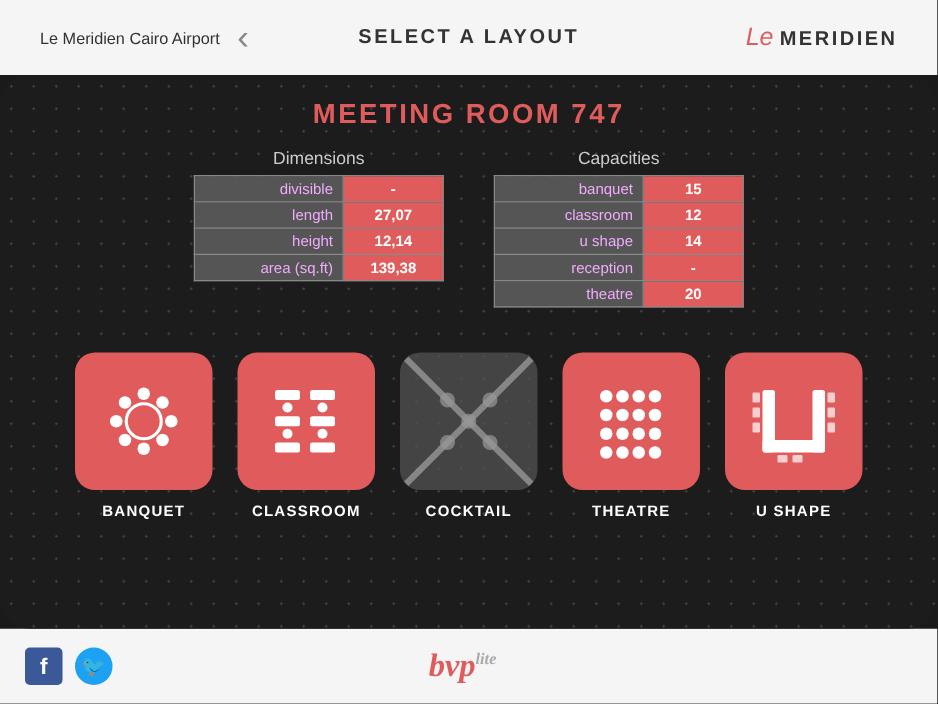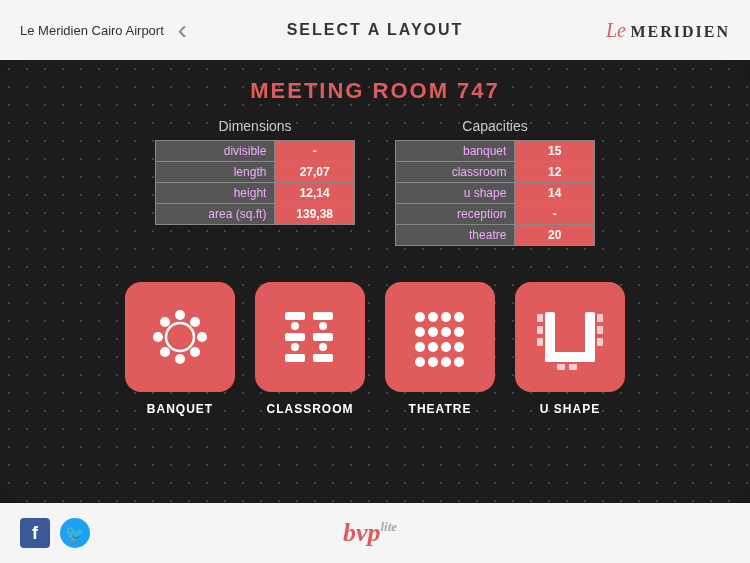--- a/index.html
+++ b/index.html
@@ -13,21 +13,21 @@
     }
 
     
     .header {
       width: 750px;
       height: 60px;
       background: #f5f5f5;
       display: flex;
       align-items: center;
       justify-content: space-between;
-      padding: 0 20px;
+      padding: 0 32px;
       position: relative;
     }
     .header-back {
       background: none;
       border: none;
       cursor: pointer;
       font-size: 22px;
       color: #555;
       margin-left: 10px;
     }
@@ -206,21 +206,21 @@
   </style>
 </head>
 <body>
 
 <div class="header">
   <div style="display:flex;align-items:center;gap:8px;">
     <span style="font-size:13px;color:#333;">Le Meridien Cairo Airport</span>
     <button class="header-back" style="font-size:28px;color:#888;background:none;border:none;cursor:pointer;line-height:1;margin-left:6px;">‹</button>
   </div>
   <div class="header-title">SELECT A LAYOUT</div>
-  <div style="font-family:Liberation Serif, serif;font-size:18px;color:#333;">
+  <div style="font-family:Liberation Sans, sans-serif;font-size:18px;color:#333;">
     <span style="font-style:italic;font-size:20px;color:#e05c5c;">Le</span>
     <span style="font-weight:bold;letter-spacing:2px;font-size:16px;"> MERIDIEN</span>
   </div>
 </div>
 
 <div class="main-content">
 
   <div class="room-title">MEETING ROOM 747</div>
 
   <div class="info-section">
@@ -313,20 +313,36 @@
           <circle cx="20" cy="45" r="4" fill="white"></circle>
           <circle cx="48" cy="45" r="4" fill="white"></circle>
 
           <rect x="10" y="52" width="20" height="8" rx="2" fill="white"></rect>
           <rect x="38" y="52" width="20" height="8" rx="2" fill="white"></rect>
         </svg>
       </div>
       <span class="layout-label">CLASSROOM</span>
     </div>
 
+    <div class="layout-item">
+      <div class="layout-icon inactive" style="background:#555;position:relative;">
+        <svg class="layout-svg" viewBox="0 0 70 70">
+          <circle cx="18" cy="18" r="6" fill="white" opacity="0.5"></circle>
+          <circle cx="52" cy="18" r="6" fill="white" opacity="0.5"></circle>
+          <circle cx="18" cy="52" r="6" fill="white" opacity="0.5"></circle>
+          <circle cx="52" cy="52" r="6" fill="white" opacity="0.5"></circle>
+          <circle cx="35" cy="35" r="6" fill="white" opacity="0.5"></circle>
+        </svg>
+        <svg class="cross-overlay" viewBox="0 0 110 110">
+          <line x1="5" y1="5" x2="105" y2="105" stroke="#ccc" stroke-width="5" opacity="0.8"></line>
+          <line x1="105" y1="5" x2="5" y2="105" stroke="#ccc" stroke-width="5" opacity="0.8"></line>
+        </svg>
+      </div>
+      <span class="layout-label">COCKTAIL</span>
+    </div>
 
     <div class="layout-item">
       <div class="layout-icon active">
         <svg class="layout-svg" viewBox="0 0 70 70">
 
           <circle cx="15" cy="15" r="5" fill="white"></circle>
           <circle cx="28" cy="15" r="5" fill="white"></circle>
           <circle cx="41" cy="15" r="5" fill="white"></circle>
           <circle cx="54" cy="15" r="5" fill="white"></circle>
 

